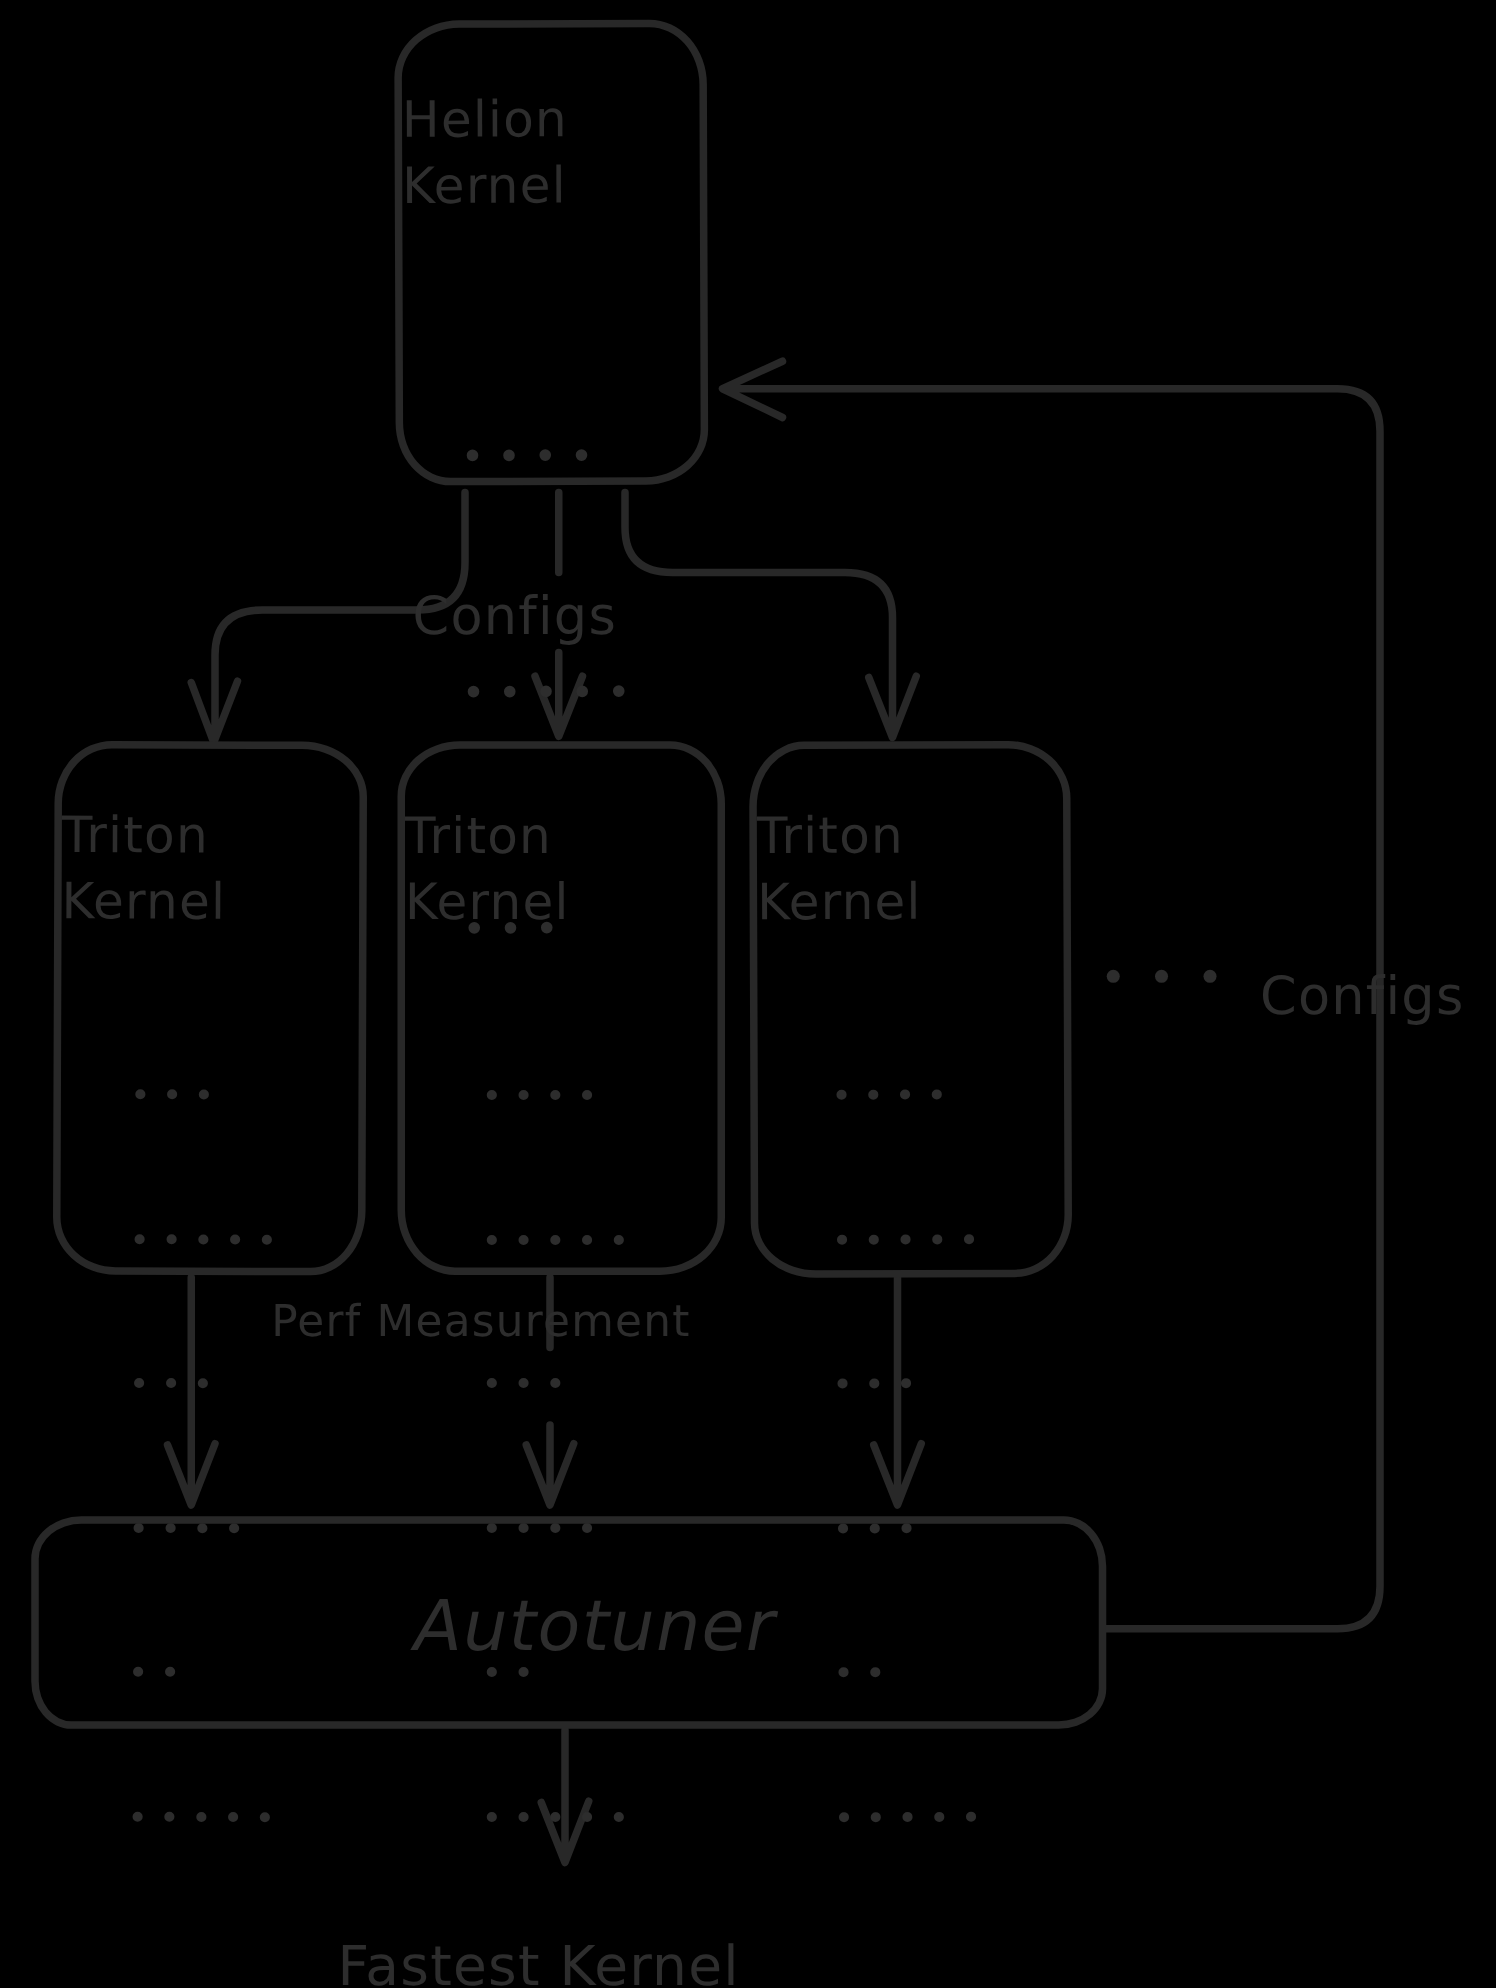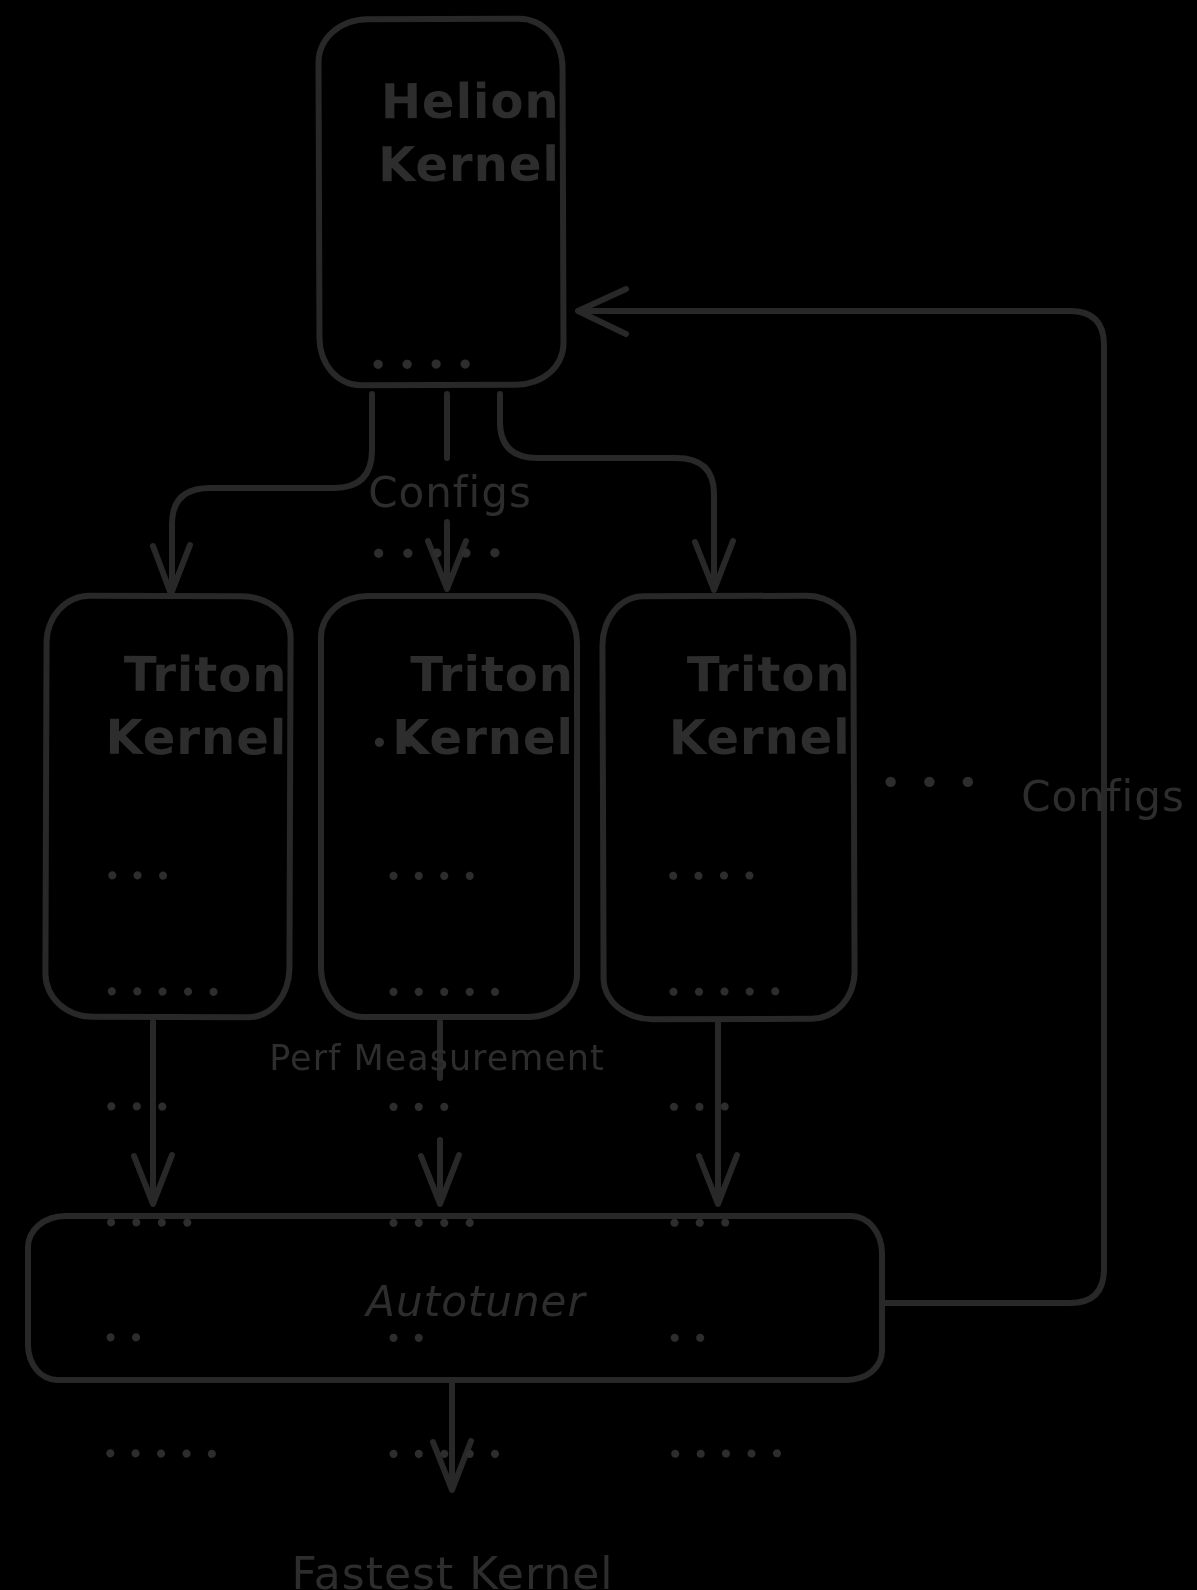--- a/index.html
+++ b/index.html
@@ -40,43 +40,43 @@
     border-radius:44px 50px 46px 52px / 52px 46px 50px 44px;
     transform:rotate(-0.2deg);
   }
   .node-autotuner{
     left:25px;top:1213px;width:860px;height:170px;
     border-radius:40px 34px 38px 32px / 34px 40px 32px 38px;
     display:flex;align-items:center;justify-content:center;
   }
   .node-title{
     position:absolute;left:0;right:0;top:44px;
-    text-align:right;color:var(--text);
-    font-size:48px;line-height:1.32;letter-spacing:1px;font-weight:bold;
+    text-align:left;color:var(--text);
+    font-size:40px;line-height:1.32;letter-spacing:1px;font-weight:normal;
   }
   .node-helion .node-title{top:48px;}
   .code-dots{
     position:absolute;left:50%;transform:translateX(-54%);
     color:var(--text);text-align:left;white-space:pre;
   }
   .node-helion .code-dots{top:186px;font-size:32px;line-height:63px;}
   .node-triton1 .code-dots,
   .node-triton2 .code-dots,
   .node-triton3 .code-dots{top:182px;font-size:28px;line-height:38.5px;}
 
   .flow-label{
     position:absolute;z-index:3;color:var(--text);
-    text-align:center;letter-spacing:1px;white-space:nowrap;
+    letter-spacing:1px;white-space:nowrap;
   }
   .label-configs-center{left:330px;top:468px;width:240px;font-size:42px;}
   .label-configs-feedback{left:1008px;top:772px;width:190px;font-size:42px;}
   .label-ellipsis{left:880px;top:762px;width:100px;font-size:36px;letter-spacing:3px;}
   .label-perf{left:217px;top:1038px;width:440px;font-size:35px;}
   .label-fastest{left:270px;top:1500px;width:365px;font-size:44px;margin-top:48px;}
-  .label-autotuner{color:var(--text);font-size:42px;font-style:italic;letter-spacing:1px;margin-top:6px;margin-left:42px;}
+  .label-autotuner{color:var(--text);font-size:56px;font-style:italic;letter-spacing:1px;margin-top:6px;margin-left:42px;}
 </style>
 </head>
 <body>
 
 <div class="stage">
 
   <svg class="wires" width="1197" height="1590" viewBox="0 0 1197 1590">
     <path d="M372 394 L372 450 Q372 488 334 488 L210 488 Q172 488 172 524 L172 590 M153 546 L171 594 L190 545"></path>
     <path d="M447 394 L447 458 M447 522 L447 584 M428 541 L447 589 L466 541"></path>
     <path d="M500 394 L500 422 Q500 458 538 458 L676 458 Q714 458 714 494 L714 586 M695 542 L714 590 L733 541"></path>

